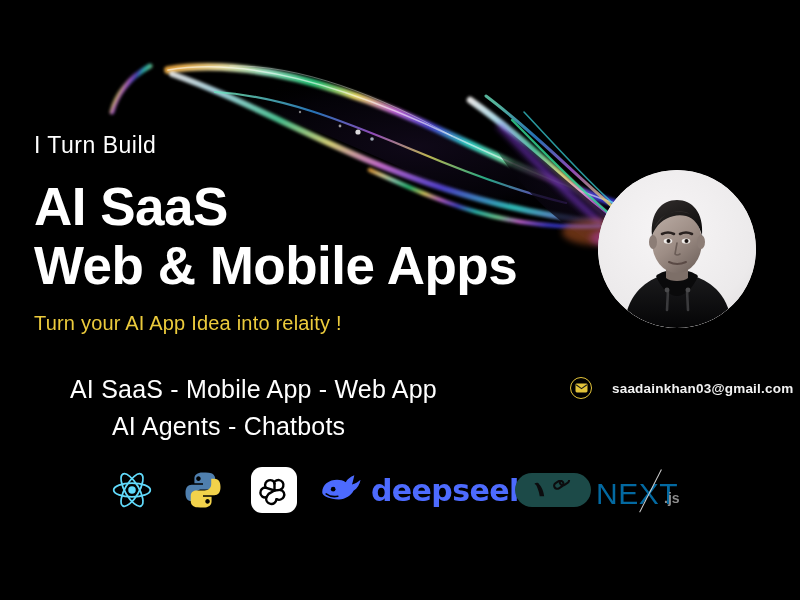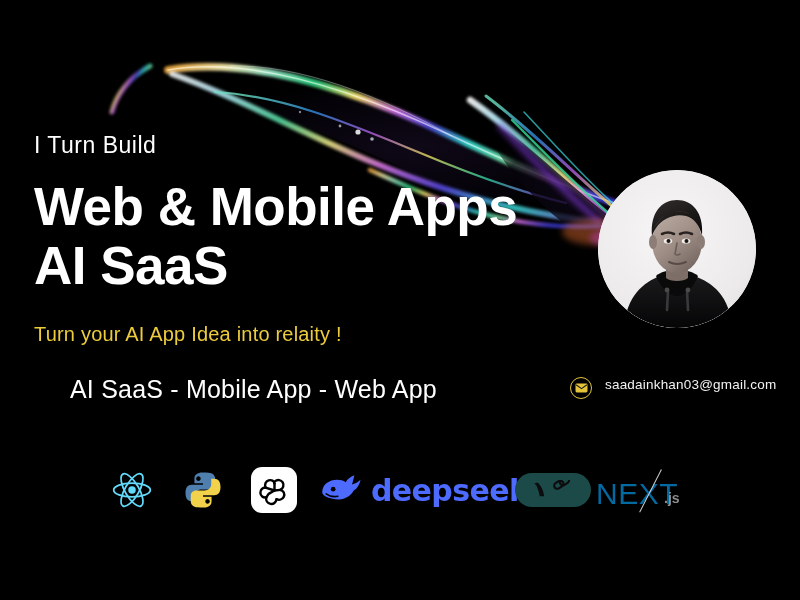--- a/index.html
+++ b/index.html
@@ -51,21 +51,21 @@
     margin-top: 17px;
     font-size: 53px;
     font-weight: 700;
     color: #ffffff;
     line-height: 1.12;
     letter-spacing: -0.5px;
   }
   .headline-line { display: block; white-space: nowrap; }
 
   .tagline {
-    margin-top: 28px;
+    margin-top: 17px;
     font-size: 20px;
     font-weight: 500;
     color: #eccb3c;
     letter-spacing: 0.2px;
   }
 
   
   #services {
     position: absolute;
     left: 34px;
@@ -95,21 +95,23 @@
     background: #eceaea;
   }
   #avatar svg { display: block; width: 158px; height: 158px; }
 
   
   #email-row {
     position: absolute;
     left: 570px;
     top: 377px;
     display: flex;
-    gap: 13px;
+    align-items: center;
+    gap: 20px;
+    font-weight: bold;
   }
   #email-icon {
     width: 22px;
     height: 22px;
     border-radius: 50%;
     border: 1.6px solid #e3c43a;
     display: flex;
     align-items: center;
     justify-content: center;
     flex: 0 0 auto;
@@ -292,28 +294,29 @@
       <circle cx="340" cy="126" r="1.4" fill="#ffffff" opacity="0.6"></circle>
       <circle cx="300" cy="112" r="1.2" fill="#ffffff" opacity="0.5"></circle>
 
       <path d="M230,66 C300,64 380,96 452,136" fill="none" stroke="#ffffff" stroke-width="1" stroke-linecap="round" opacity="0.35"></path>
     </svg>
   </div>
 
   <div id="headline-block">
     <div class="eyebrow">I Turn Build</div>
     <div class="headline">
+      <span class="headline-line">AI SaaS</span>
       <span class="headline-line">Web &amp; Mobile Apps</span>
-      <span class="headline-line">AI SaaS</span>
     </div>
     <div class="tagline">Turn your AI App Idea into relaity !</div>
   </div>
 
   <div id="services">
     <div class="service-line">AI SaaS - Mobile App - Web App</div>
+    <div class="service-line indent">AI Agents - Chatbots</div>
   </div>
 
   <div id="avatar">
     <svg viewBox="0 0 158 158" aria-hidden="true">
       <defs>
         <radialGradient id="avbg" cx="0.45" cy="0.38" r="0.78">
           <stop offset="0" stop-color="#f7f5f6"></stop>
           <stop offset="0.7" stop-color="#eceaeb"></stop>
           <stop offset="1" stop-color="#dedcdd"></stop>
         </radialGradient>

